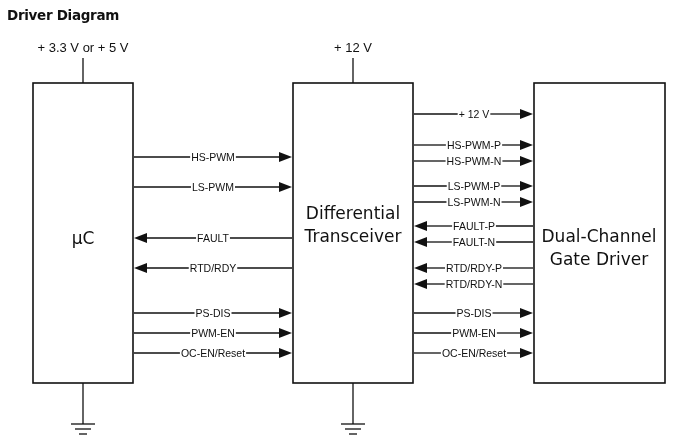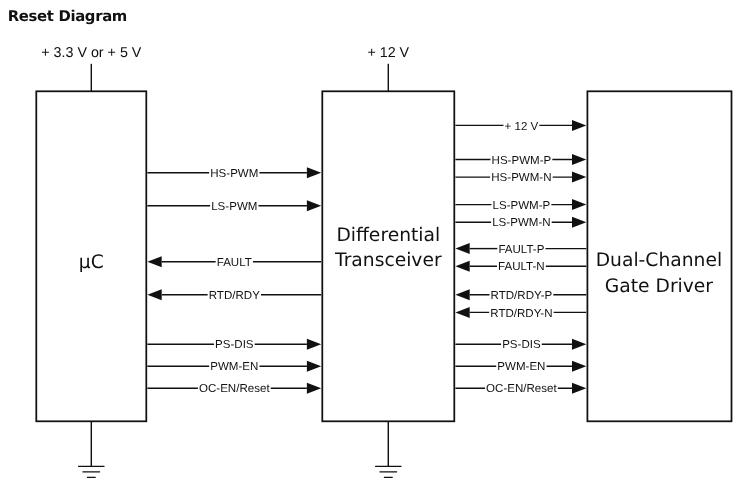--- a/index.html
+++ b/index.html
@@ -13,21 +13,21 @@
   .sig { font-family:"Liberation Sans", sans-serif; font-size:10.5px; fill:#111; }
   .pwr { font-family:"Liberation Sans", sans-serif; font-size:13px; fill:#111; }
   .blk { font-family:"DejaVu Sans", sans-serif; font-size:17px; fill:#111; }
   .box { fill:#fff; stroke:#111; stroke-width:1.6; }
   .wire { stroke:#111; stroke-width:1.3; fill:none; }
   .head { fill:#111; }
 </style>
 </head>
 <body>
 
-<div id="diagram-title">Reset Diagram</div>
+<div id="diagram-title">Driver Diagram</div>
 
 <svg id="dg" width="682" height="444" viewBox="0 0 682 444">
 
   <text class="pwr" x="83" y="52" text-anchor="middle">+ 3.3 V or + 5 V</text>
   <line class="wire" x1="83" y1="58" x2="83" y2="83"></line>
   <text class="pwr" x="353" y="52" text-anchor="middle">+ 12 V</text>
   <line class="wire" x1="353" y1="58" x2="353" y2="83"></line>
 
   <g>
     <rect class="box" x="33" y="83" width="100" height="300"></rect>

